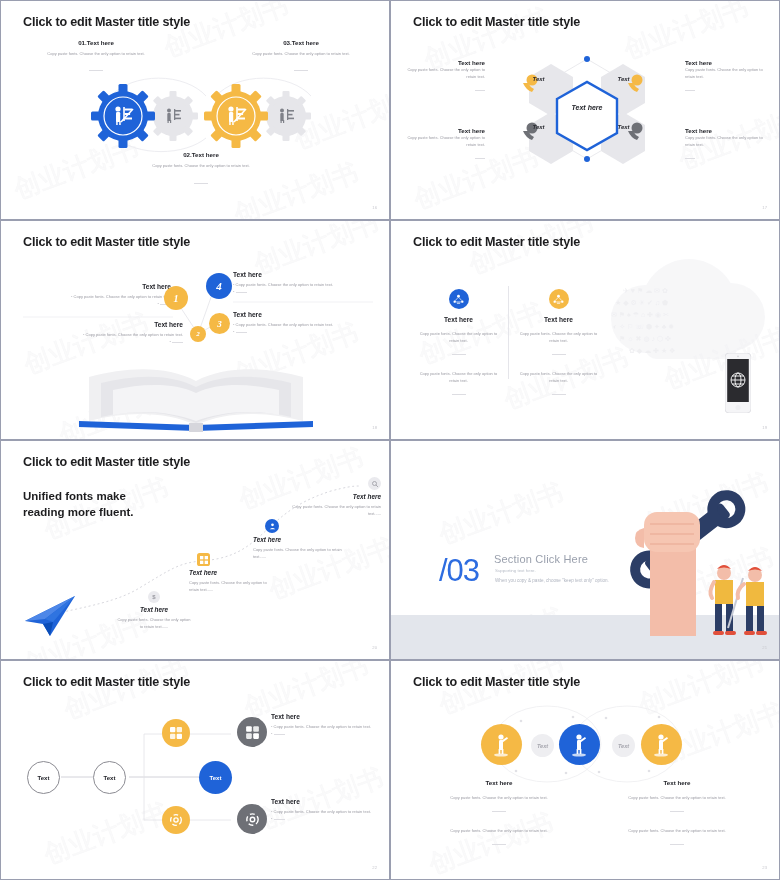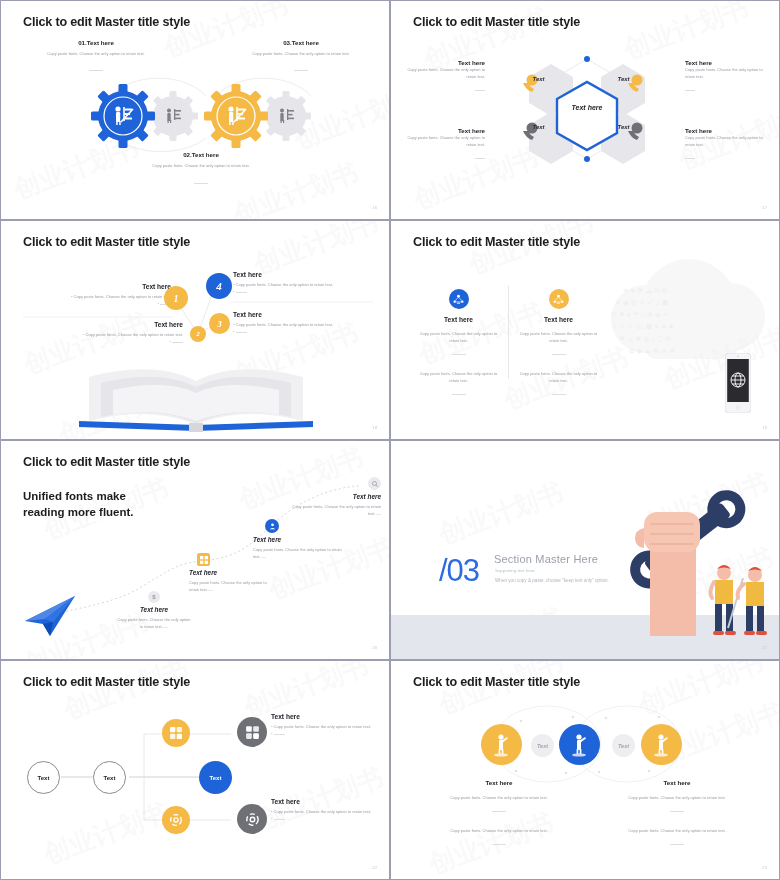--- a/index.html
+++ b/index.html
@@ -602,21 +602,21 @@
       <div class="wm">
         <span style="left:45px;top:55px;">创业计划书</span>
         <span style="left:250px;top:45px;">创业计划书</span>
         <span style="left:255px;top:120px;">创业计划书</span>
         <span style="left:45px;top:180px;">创业计划书</span>
       </div>
 
       <div class="s6-band"></div>
 
       <div class="s6-num">/03</div>
-      <div class="s6-head">Section Master Here</div>
+      <div class="s6-head">Section Click Here</div>
       <div class="s6-sub1">Supporting text here.</div>
       <div class="s6-sub2">When you copy &amp; paste, choose "keep text only" option.</div>
 
       <div style="position:absolute;right:6px;bottom:12px;">
         <svg width="185" height="175" viewBox="0 0 185 175">
 
           <g transform="rotate(-38 95 75)">
             <rect x="52" y="66" width="98" height="17" rx="4" fill="#2c3e66"></rect>
             <path d="M52 56 a19 19 0 1 0 0 38 a19 19 0 1 0 0 -38 Z M52 66 a9 9 0 1 1 0 18 a9 9 0 1 1 0 -18 Z" fill="#2c3e66"></path>
             <path d="M40 58 h14 v33 h-14 a18 18 0 0 1 0 -33 Z" fill="#ffffff" opacity="0"></path>

